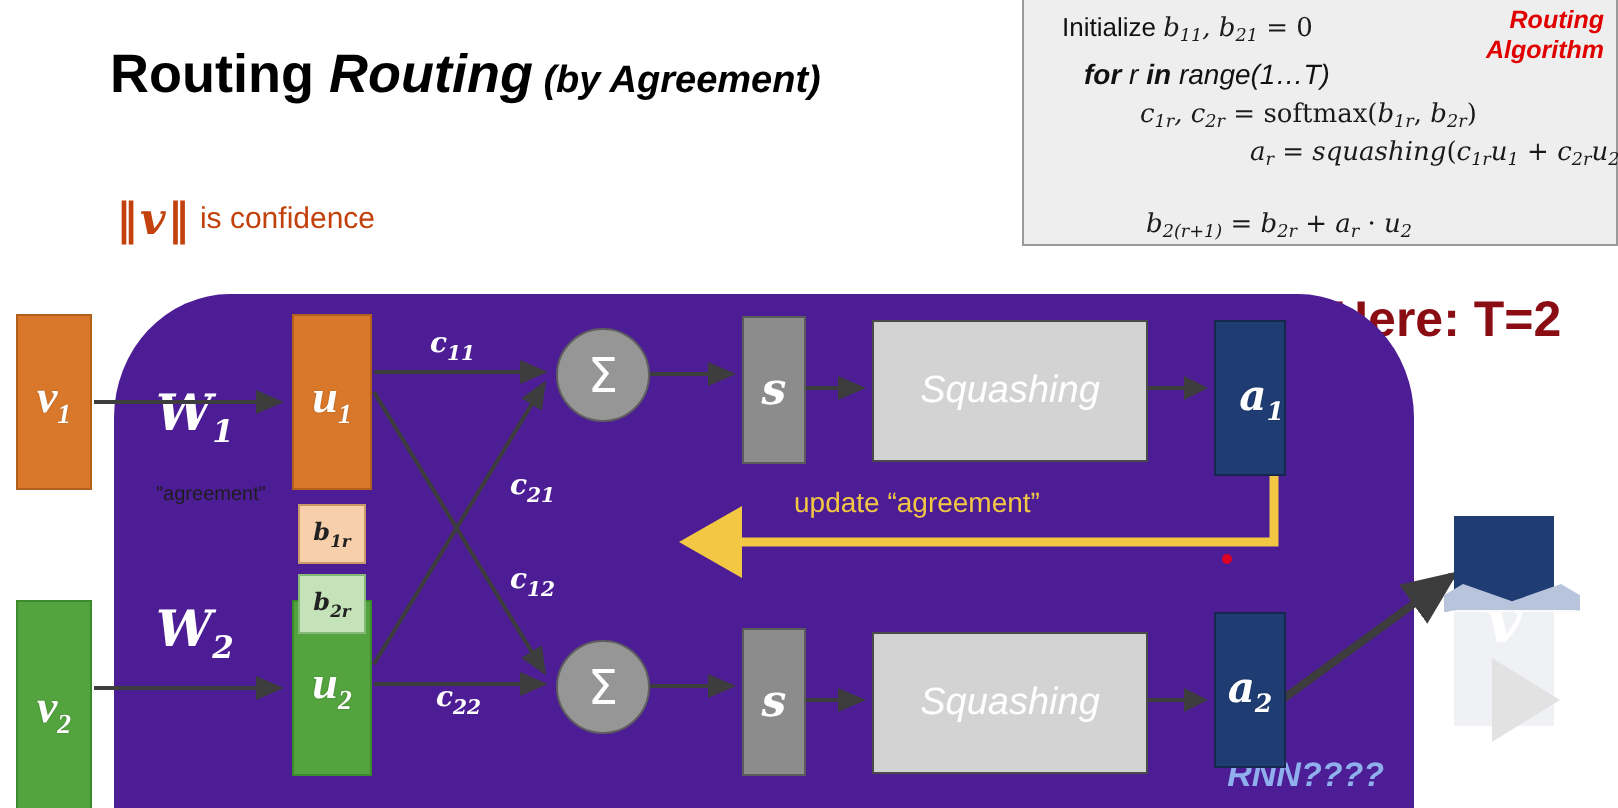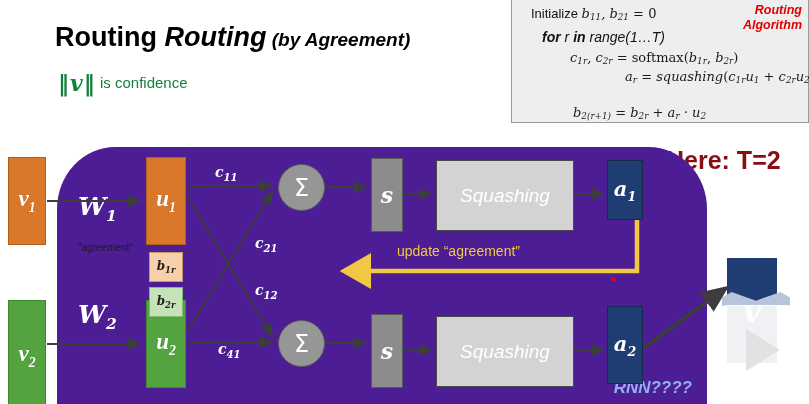--- a/index.html
+++ b/index.html
@@ -6,21 +6,21 @@
   body{width:809px;height:404px;position:relative;overflow:hidden;
        font-family:"Liberation Sans",sans-serif;}
   .abs{position:absolute;}
 
   
   #title{left:55px;top:22px;font-size:27px;font-weight:bold;color:#000;white-space:nowrap;}
   #title .ital{font-style:italic;}
   #title .small{font-size:19px;font-style:italic;}
 
   
-  #conf{left:58px;top:70px;font-size:15px;color:#15803d;white-space:nowrap;}
+  #conf{left:58px;top:97px;font-size:15px;color:#c2410c;white-space:nowrap;}
   #conf .norm{font-family:"DejaVu Serif",serif;font-style:italic;font-size:22px;font-weight:bold;
               letter-spacing:1px;vertical-align:-3px;}
 
   
   #algo-box{left:511px;top:-2px;width:298px;height:125px;background:#eeeeee;
             border:1px solid #9a9a9a;box-sizing:border-box;}
   #algo-title{right:6px;top:4px;font-size:12.5px;font-weight:bold;font-style:italic;
               color:#e00000;text-align:right;line-height:15px;}
   .mth{font-family:"DejaVu Serif",serif;font-style:italic;color:#1a1a1a;}
   .rm{font-style:normal;}
@@ -48,21 +48,21 @@
           text-shadow:0 0 1px rgba(0,0,0,.25);}
   #v1{left:8px;top:157px;width:38px;height:88px;background:#d9782a;border:1.5px solid #b25f1b;}
   #v2{left:8px;top:300px;width:38px;height:112px;background:#53a33e;border:1.5px solid #3d8a2c;}
   #u1{left:146px;top:157px;width:40px;height:88px;background:#d9782a;border:1.5px solid #b25f1b;}
   #u2{left:146px;top:300px;width:40px;height:88px;background:#53a33e;border:1.5px solid #3d8a2c;}
   #v1 .vlabel,#v2 .vlabel,#u1 .vlabel,#u2 .vlabel{font-size:23px;font-family:Liberation Serif, serif;}
   #b1r{left:149px;top:252px;width:34px;height:30px;background:#f7d0ab;border:1.2px solid #c99a68;}
   #b2r{left:149px;top:287px;width:34px;height:30px;background:#c4e3b8;border:1.2px solid #86b877;}
   #b1r .blabel,#b2r .blabel{font-family:"DejaVu Serif",serif;font-style:italic;
         font-size:12px;color:#222;font-weight:bold;}
-  #a1{left:607px;top:160px;width:36px;height:60px;background:#1f3d72;border:1px solid #16294d;}
+  #a1{left:607px;top:160px;width:36px;height:78px;background:#1f3d72;border:1px solid #16294d;justify-content:flex-end;}
   #a2{left:607px;top:306px;width:36px;height:78px;background:#1f3d72;border:1px solid #16294d;}
   #a1 .vlabel,#a2 .vlabel{font-size:21px;}
   #vout{left:727px;top:258px;width:50px;height:105px;background:#1f3d72;}
   #vout .vlabel{font-size:31px;}
 
   
   .wlab{font-family:"DejaVu Serif",serif;font-style:italic;font-weight:bold;color:#ffffff;
         font-size:25px;white-space:nowrap;}
   #w1{left:78px;top:192px;}
   #w2{left:78px;top:300px;}
@@ -208,21 +208,21 @@
 <div class="abs vbox" id="b1r">
   <span class="blabel">b<sub style="font-size:.7em">1r</sub></span>
   </div>
 <div class="abs vbox" id="b2r">
   <span class="blabel">b<sub style="font-size:.7em">2r</sub></span>
   </div>
 
 <div class="abs clab" id="c11">c<sub style="font-size:.72em">11</sub></div>
 <div class="abs clab" id="c21">c<sub style="font-size:.72em">21</sub></div>
 <div class="abs clab" id="c12">c<sub style="font-size:.72em">12</sub></div>
-<div class="abs clab" id="c22">c<sub style="font-size:.72em">41</sub></div>
+<div class="abs clab" id="c22">c<sub style="font-size:.72em">22</sub></div>
 
 <div class="abs sig" id="sum1">
   <span>Σ</span>
   </div>
 <div class="abs sig" id="sum2">
   <span>Σ</span>
   </div>
 
 <div class="abs sbox" id="s1">
   <span>s</span>

